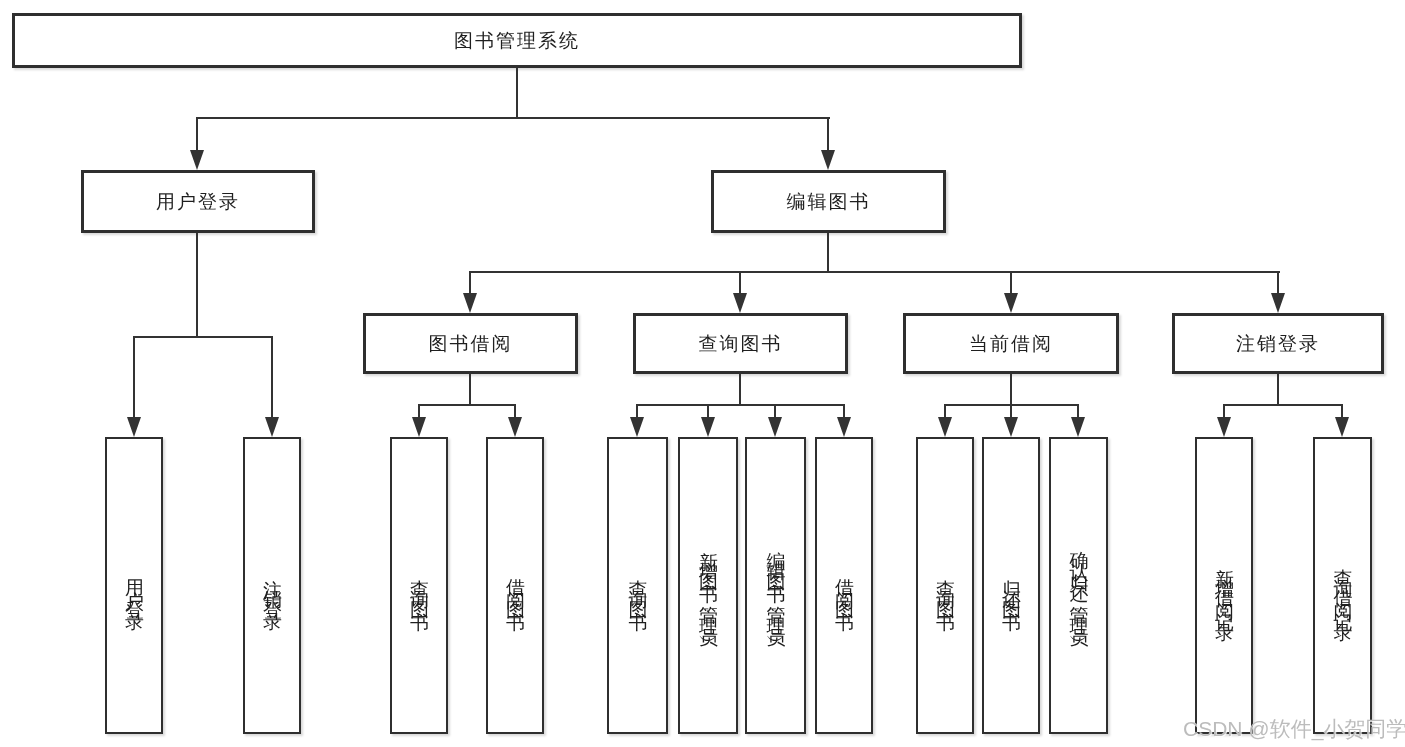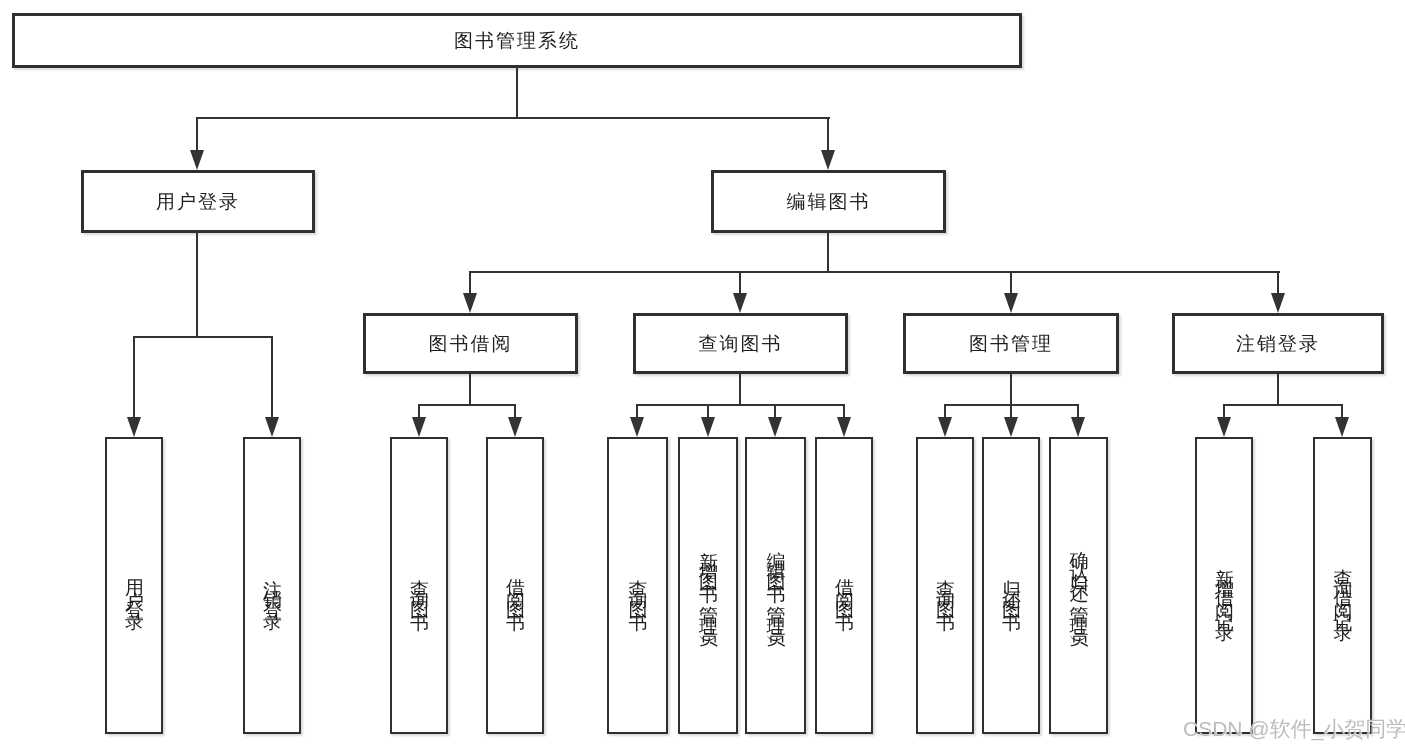--- a/index.html
+++ b/index.html
@@ -51,21 +51,21 @@
     <span>编辑图书</span>
   </div>
 
   <div class="hbox" style="left:363px;top:313px;width:215px;height:61px">
     <span>图书借阅</span>
   </div>
   <div class="hbox" style="left:633px;top:313px;width:215px;height:61px">
     <span>查询图书</span>
   </div>
   <div class="hbox" style="left:903px;top:313px;width:216px;height:61px">
-    <span>图书管理</span>
+    <span>当前借阅</span>
   </div>
   <div class="hbox" style="left:1172px;top:313px;width:212px;height:61px">
     <span>注销登录</span>
   </div>
 
   <div class="vbox" style="left:105px;width:58px">
     <span class="vlabel">用户登录</span>
   </div>
   <div class="vbox" style="left:243px;width:58px">
     <span class="vlabel">注销登录</span>

